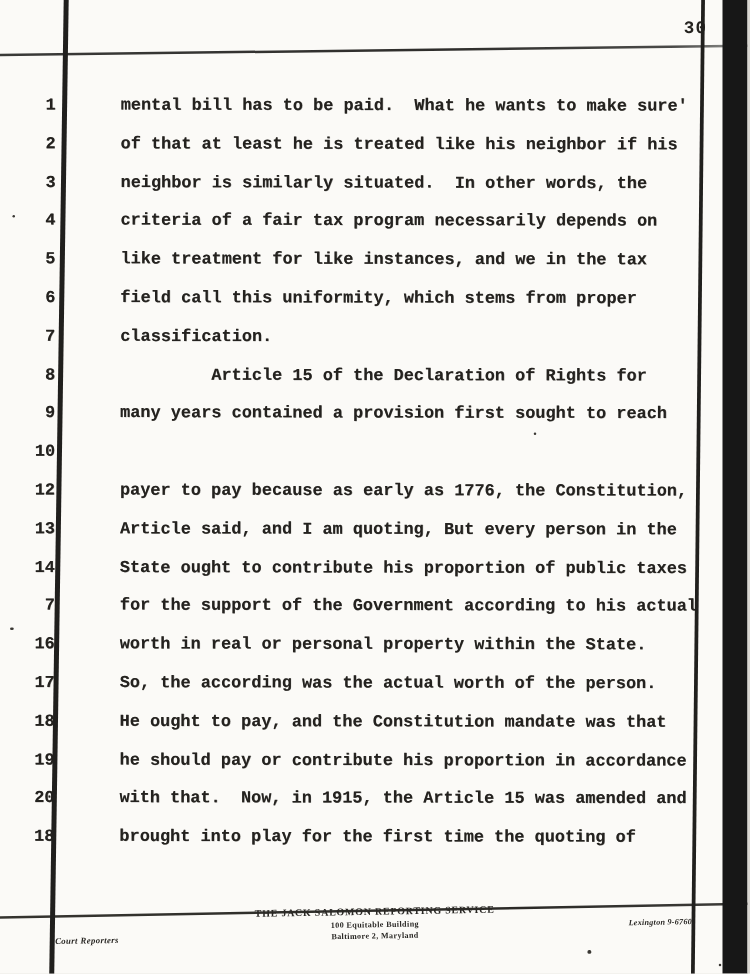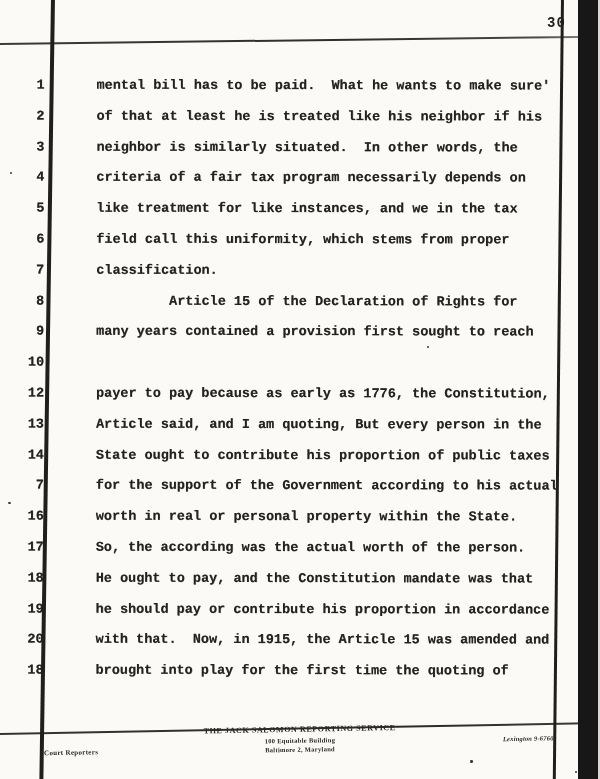--- a/index.html
+++ b/index.html
@@ -48,21 +48,21 @@
   }
 
   .footer {
     position:absolute; left:0; top:724px; width:600px; height:50px; z-index:4;
     transform:rotate(-1.0deg); transform-origin:left center;
     font-family:"Liberation Serif","DejaVu Serif",serif; color:#2a2825;
   }
   .f-center { position:absolute; left:150px; top:6px; width:300px; text-align:center; }
   .f-company { font-size:8px; font-weight:bold; letter-spacing:0.6px; }
   .f-addr { font-size:6.5px; font-weight:bold; letter-spacing:0.3px; margin-top:2.5px; }
-  .f-left  { position:absolute; left:44px;  top:26px; font-size:7px; font-weight:bold; letter-spacing:0.3px; }
+  .f-left  { position:absolute; left:44px;  top:26px; font-size:7px; font-weight:bold; font-style:italic; letter-spacing:0.3px; }
   .f-right { position:absolute; left:503px; top:20px; font-size:6.5px; font-weight:bold; font-style:italic; letter-spacing:0.2px; }
 
   .speck { position:absolute; background:#3a3834; border-radius:50%; z-index:1; }
 </style>
 </head>
 <body>
 
 <div class="page">
 
   <div class="band"></div>

